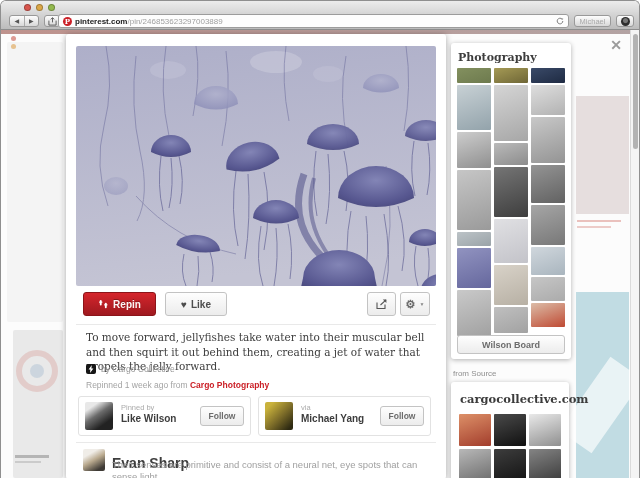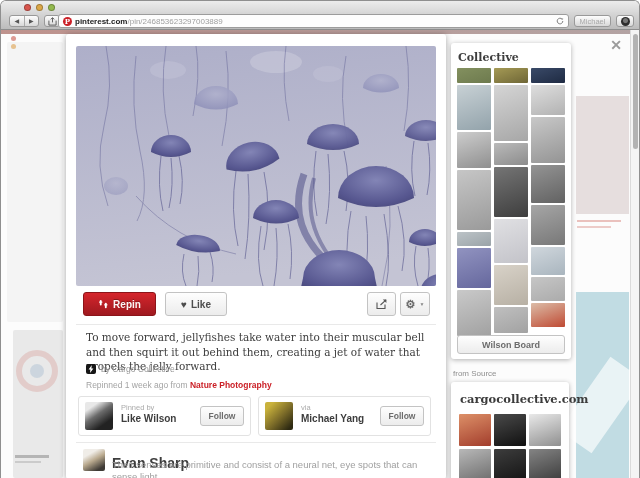--- a/index.html
+++ b/index.html
@@ -298,21 +298,21 @@
         <div class="attrib">
           <span class="bolt">
             <svg width="6" height="8" viewBox="0 0 6 8">
                 <path d="M3.8 0L0.6 4.4h1.8L2 8l3.4-4.6H3.4z" fill="#fff"></path>
               </svg>
           </span>
           <span>by Cargo Collective</span>
         </div>
 
         <div class="repinned">
-          <span>Repinned 1 week ago from </span><b>Nature Photography</b>
+          <span>Repinned 1 week ago from </span><b>Cargo Photography</b>
         </div>
 
         <div class="peoplebox left">
           <div class="avatar av-jason"></div>
           <div class="p-label">Pinned by</div>
           <div class="p-name">Like Wilson</div>
           <div class="follow-btn">Follow</div>
         </div>
         <div class="peoplebox right">
           <div class="avatar av-michael"></div>
@@ -324,21 +324,21 @@
         <div class="rule" style="top:408px;"></div>
 
         <div class="comment">
           <div class="c-avatar av-evan"></div>
           <div class="c-name">Evan Sharp</div>
           <div class="c-text">Their senses are primitive and consist of a neural net, eye spots that can sense light</div>
         </div>
       </div>
 
       <div class="board-card">
-        <div class="board-title">Collective</div>
+        <div class="board-title">Photography</div>
         <div class="bgrid">
           <div class="bcol c1">
               <div class="bthumb" style="height: 15px; background: linear-gradient(160deg, rgb(131, 144, 95), rgb(109, 122, 78));"></div>
               <div class="bthumb" style="height: 45px; background: linear-gradient(160deg, rgb(200, 209, 213), rgb(147, 163, 171));"></div>
               <div class="bthumb" style="height: 36px; background: linear-gradient(160deg, rgb(205, 205, 205), rgb(143, 143, 143));"></div>
               <div class="bthumb" style="height: 60px; background: linear-gradient(160deg, rgb(198, 198, 198), rgb(154, 154, 154));"></div>
               <div class="bthumb" style="height: 14px; background: linear-gradient(160deg, rgb(188, 195, 199), rgb(154, 163, 168));"></div>
               <div class="bthumb" style="height: 40px; background: linear-gradient(160deg, rgb(145, 147, 192), rgb(101, 103, 157));"></div>
               <div class="bthumb" style="height: 46px; background: linear-gradient(160deg, rgb(201, 201, 201), rgb(161, 161, 161));"></div>
             </div>

